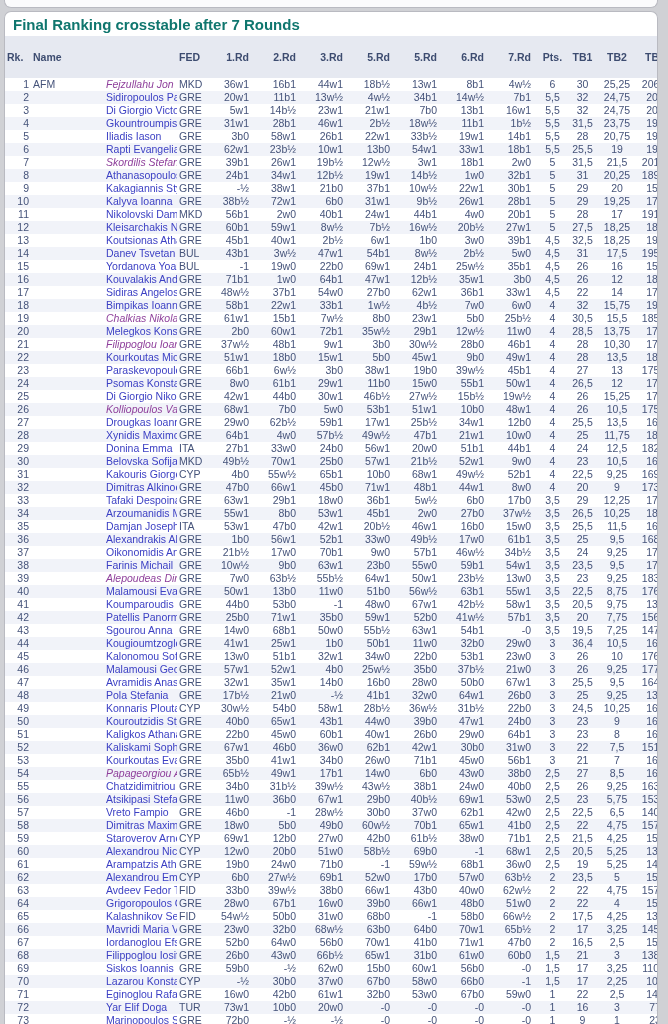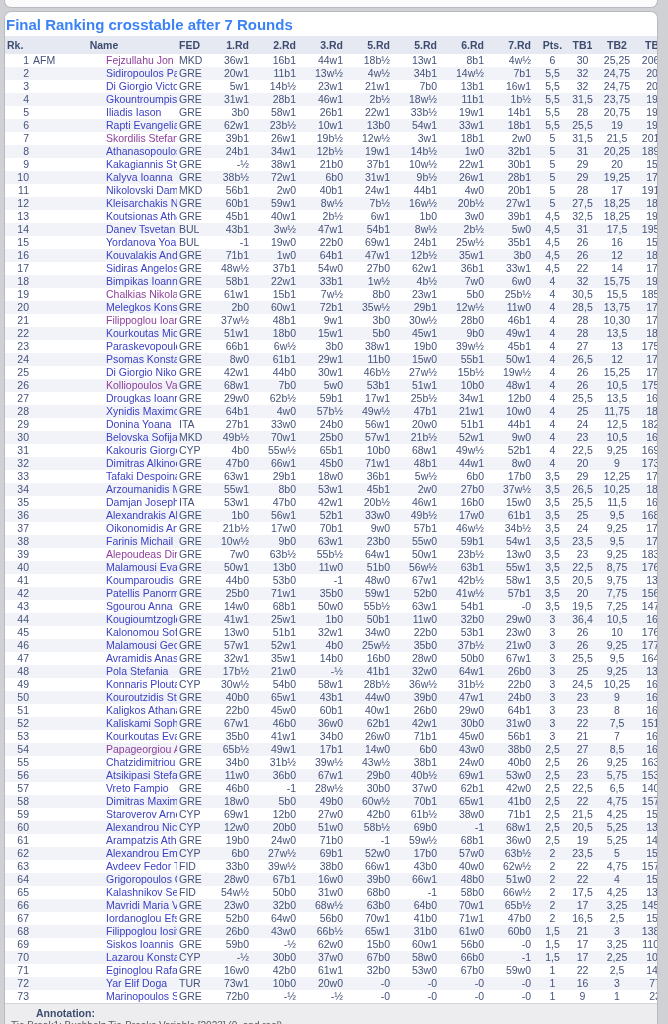--- a/index.html
+++ b/index.html
@@ -13,49 +13,49 @@
     background:#fbfbfc;border:1px solid #b9bac1;border-top:none;
     border-radius:0 0 7px 7px;
   }
   .card{
     margin:0 10px 0 4px;
     background:#ffffff;border:1px solid #b9bac1;
     border-radius:7px 7px 0 0;border-bottom:none;
     overflow:hidden;
   }
   .card-title{
-    padding:4px 8px 3px 1px;
-    font-size:15px;font-weight:bold;color:#3b82f6;
+    padding:4px 8px 3px 8px;
+    font-size:15px;font-weight:bold;color:#0f766e;
   }
   table.crosstable{
     width:100%;border-collapse:collapse;table-layout:fixed;
     font-size:10.5px;
   }
   table.crosstable th{
     background:#e6e9f1;color:#3d4c70;font-weight:bold;
-    height:18px;line-height:14px;padding:0 2px;white-space:nowrap;overflow:hidden;
+    height:18px;line-height:14px;padding:12px 2px;white-space:nowrap;overflow:hidden;
   }
   table.crosstable td{
     color:#45537a;height:13px;line-height:13px;padding:0 2px;
     white-space:nowrap;overflow:hidden;
   }
   tr.alt td{background:#f1f3f9;}
   .col-rk{width:22px;text-align:right;}
   .col-title{width:28px;text-align:left;color:#6d6d70;}
   .col-name{width:142px;text-align:left;}
   .col-fed{width:28px;text-align:left;}
   .col-rd{width:38px;text-align:right;padding-right:7px !important;}
   .col-pts{width:25px;text-align:center;}
   .col-tb1{width:27px;text-align:center;}
   .col-tb2{width:34px;text-align:center;}
   .col-tb3{width:34px;text-align:center;}
   th.col-rk{text-align:left;padding-left:4px;}
-  th.col-name{text-align:center;}
+  th.col-name{text-align:left;}
   a.name-link{color:#3c40c4;text-decoration:none;cursor:pointer;}
-  a.name-link.visited{color:#8e3f9b;}
+  a.name-link.visited{color:#8e3f9b;font-style:italic;}
   .annotation{
     background:#ededef;border-top:1px solid #d6d6da;
     padding:3px 6px 0 6px;color:#3d4c70;font-size:10.5px;
   }
   .annotation-label{font-weight:bold;height:13px;line-height:13px;margin-left:25px;}
   .annotation-partial{
     height:5px;overflow:hidden;color:#5a5a60;font-size:10px;line-height:11px;
   }
 </style>
 </head>
@@ -558,21 +558,21 @@
           <td class="col-rd">21w1</td>
           <td class="col-rd">10w0</td>
           <td class="col-pts">4</td>
           <td class="col-tb1">25</td>
           <td class="col-tb2">11,75</td>
           <td class="col-tb3">183</td>
         </tr>
         <tr>
           <td class="col-rk">29</td>
           <td class="col-title"></td>
-          <td class="col-name"><a class="name-link">Donina Yoana</a></td>
+          <td class="col-name"><a class="name-link">Donina Emma</a></td>
           <td class="col-fed">ITA</td>
           <td class="col-rd">27b1</td>
           <td class="col-rd">33w0</td>
           <td class="col-rd">24b0</td>
           <td class="col-rd">56w1</td>
           <td class="col-rd">20w0</td>
           <td class="col-rd">51b1</td>
           <td class="col-rd">44b1</td>
           <td class="col-pts">4</td>
           <td class="col-tb1">24</td>

